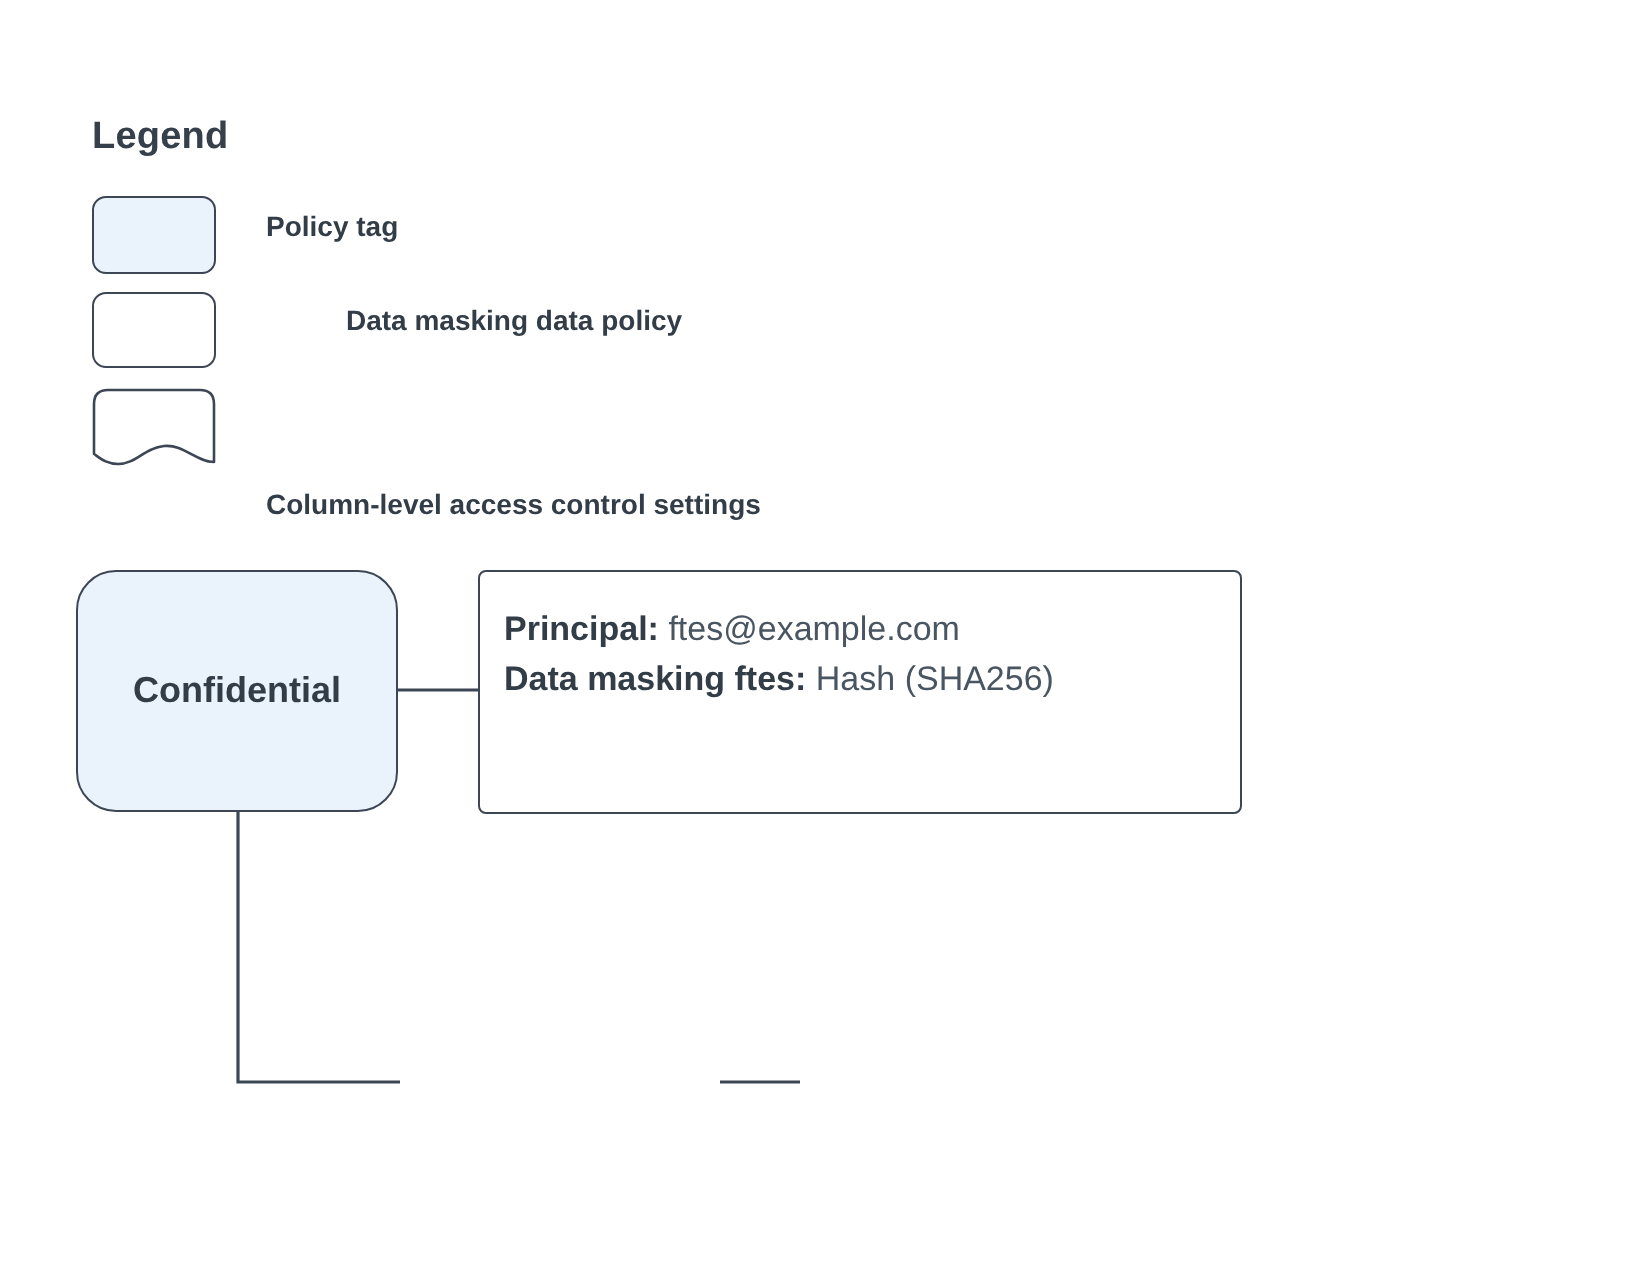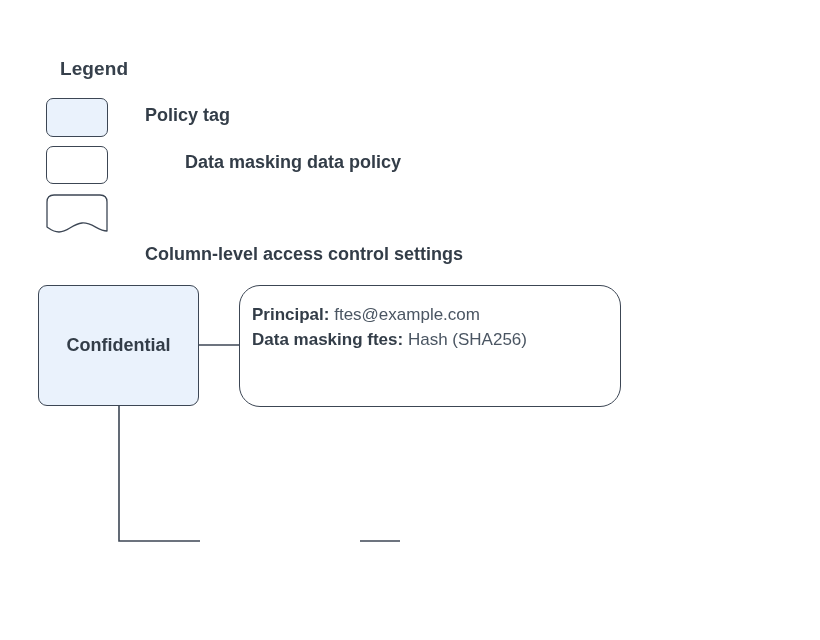--- a/index.html
+++ b/index.html
@@ -21,36 +21,36 @@
     position: absolute;
     left: 0;
     top: 0;
     width: 820px;
     height: 640px;
   }
 
   
   .legend-title {
     position: absolute;
-    left: 60px;
+    left: 46px;
     top: 58px;
     font-size: 19px;
     font-weight: bold;
     color: #36404b;
     letter-spacing: 0.1px;
     white-space: nowrap;
   }
 
   .legend-row-label {
     position: absolute;
-    font-size: 18px;
+    font-size: 14px;
     font-weight: bold;
     color: #333d48;
     white-space: nowrap;
-    left: 145px;
+    left: 133px;
   }
   .legend-row-label.r0 { top: 105px; }
   .legend-row-label.r1 { top: 152px; margin-left: 40px; }
   .legend-row-label.r2 { top: 200px; margin-top: 44px; }
 
   .swatch {
     position: absolute;
     left: 46px;
     width: 62px;
   }
@@ -74,21 +74,21 @@
     top: 194px;
     height: 40px;
   }
   .swatch.sw2 svg { display: block; }
 
   
   .node {
     position: absolute;
     background: #eaf2fc;
     border: 1.4px solid #3c4654;
-    border-radius: 9px;
+    border-radius: 20px;
     box-sizing: border-box;
     display: flex;
     align-items: center;
     justify-content: center;
   }
   .node-label {
     font-size: 18px;
     font-weight: bold;
     color: #333d48;
     white-space: nowrap;
@@ -111,21 +111,21 @@
     position: absolute;
     background: #ffffff;
     box-sizing: border-box;
   }
   #box-masking-policy {
     left: 239px;
     top: 285px;
     width: 382px;
     height: 122px;
     border: 1.3px solid #3c4654;
-    border-radius: 21px;
+    border-radius: 4px;
   }
   #box-access-settings {
     left: 400px;
     top: 481px;
     width: 380px;
     height: 120px;
   }
   #box-access-settings .wavy-bg {
     position: absolute;
     left: 0;

